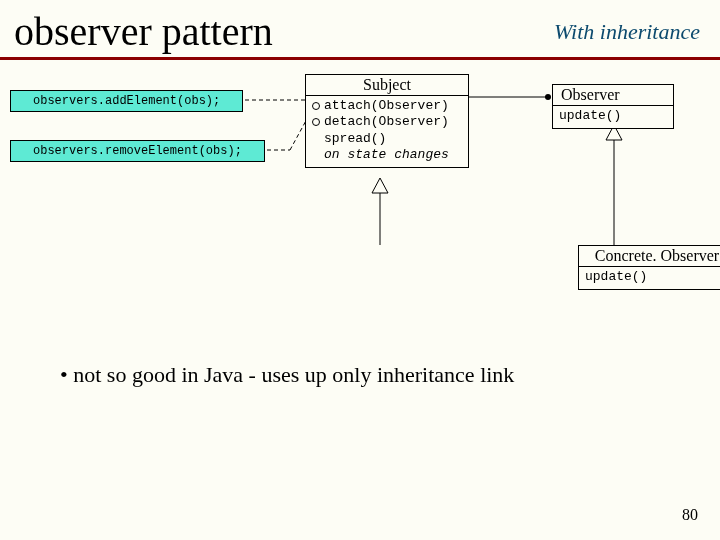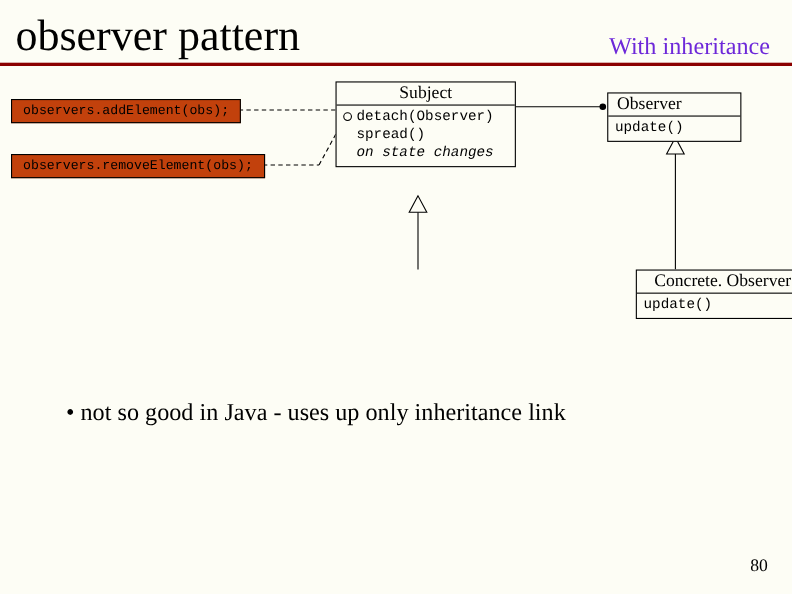--- a/index.html
+++ b/index.html
@@ -7,33 +7,34 @@
     padding: 0;
     width: 720px;
     height: 540px;
     font-family: Georgia, 'Times New Roman', serif;
     background: #fdfdf5;
     position: relative;
     overflow: hidden;
   }
   .title-row {
     display: flex;
-    align-items: flex-end;
+    align-items: center;
     justify-content: space-between;
     padding: 8px 20px 0 14px;
   }
   .title {
     font-size: 40px;
     font-family: 'Comic Sans MS', 'Segoe Script', cursive;
     color: #000;
   }
   .subtitle {
     font-size: 22px;
     font-family: 'Comic Sans MS', 'Segoe Script', cursive;
-    color: #6d28d9;
+    color: #0c4a6e;
+    font-style: italic;
   }
   .rule {
     height: 3px;
     background: #8b0000;
     margin: 2px 0 0 0;
   }
   .diagram { position: relative; height: 300px; }
   .uml-box {
     position: absolute;
     border: 1px solid #000;
@@ -53,22 +54,22 @@
     padding: 0 6px;
     white-space: pre;
     line-height: 1.25;
   }
   .uml-line em { font-style: italic; }
   .note {
     position: absolute;
     border: 1px solid #000;
     font-family: 'Courier New', monospace;
     font-size: 12px;
-    padding: 3px 10px;
-    background: #c2410c;
+    padding: 3px 22px;
+    background: #5eead4;
     text-align: right;
   }
   svg.lines { position: absolute; left:0; top:0; width:720px; height:300px; pointer-events:none; }
   .bullets {
     font-family: 'Comic Sans MS', cursive;
     font-size: 22px;
     padding: 0 0 0 60px;
     line-height: 1.35;
   }
   .pagenum {
@@ -115,20 +116,21 @@
   <div class="note" style="left:10px; top:30px;">
     <span>observers.addElement(obs);</span>
   </div>
   <div class="note" style="left:10px; top:80px;">
     <span>observers.removeElement(obs);</span>
   </div>
 
   <div class="uml-box" style="left:305px; top:14px; width:162px;">
     <div class="uml-title">Subject</div>
     <div class="uml-body">
+      <div class="uml-line"><span class="anchor-dot"></span><span>attach(Observer)</span></div>
       <div class="uml-line"><span class="anchor-dot"></span><span>detach(Observer)</span></div>
       <div class="uml-line" style="padding-left:18px">spread()</div>
       <div class="uml-line" style="padding-left:18px"><em>on state changes</em></div>
     </div>
   </div>
 
   <div class="uml-box" style="left:552px; top:24px; width:120px;">
     <div class="uml-title" style="text-align:left; padding-left:8px;">Observer</div>
     <div class="uml-body">
       <div class="uml-line">update()</div>

